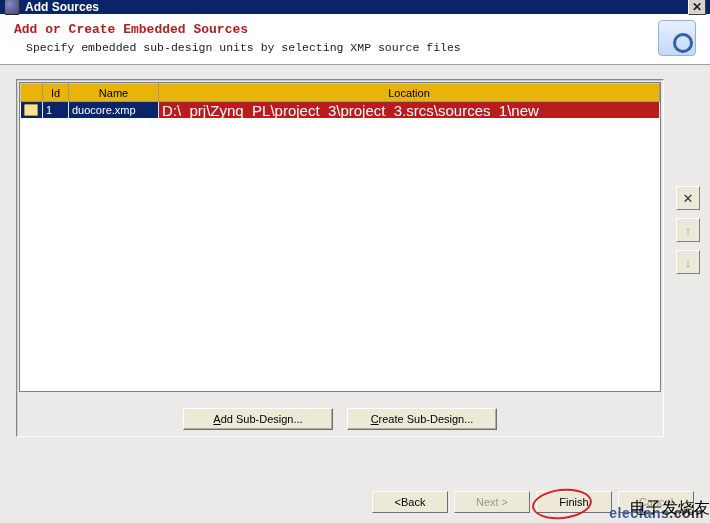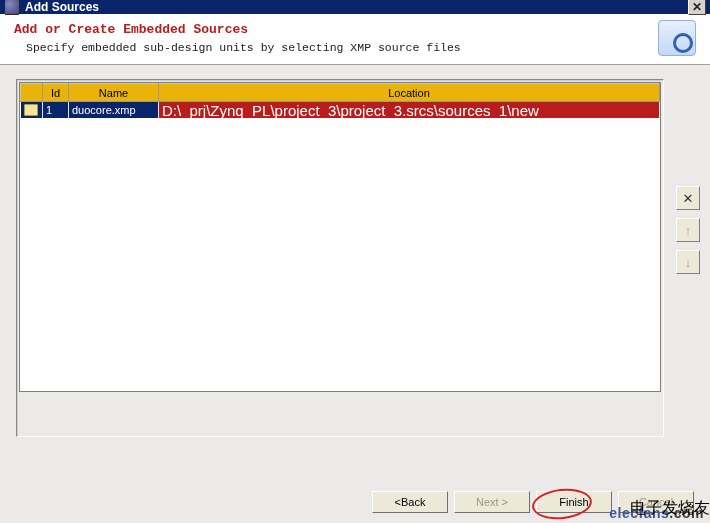--- a/index.html
+++ b/index.html
@@ -287,20 +287,28 @@
             <td>1</td>
             <td>duocore.xmp</td>
             <td class="loc-cell">
               <input class="loc-input" value="D:\_prj\Zynq_PL\project_3\project_3.srcs\sources_1\new" style="">
             </td>
           </tr>
         </tbody>
       </table>
     </div>
 
+    <div class="bottom-btns">
+      <div class="btn">
+        <span><span class="u">A</span><span>dd Sub-Design...</span></span>
+      </div>
+      <div class="btn">
+        <span><span class="u">C</span><span>reate Sub-Design...</span></span>
+      </div>
+    </div>
   </div>
 
   <div class="side-buttons">
     <div class="side-btn">
         <span>✕</span>
       </div>
     <div class="side-btn disabled">
         <span>↑</span>
       </div>
     <div class="side-btn disabled">

